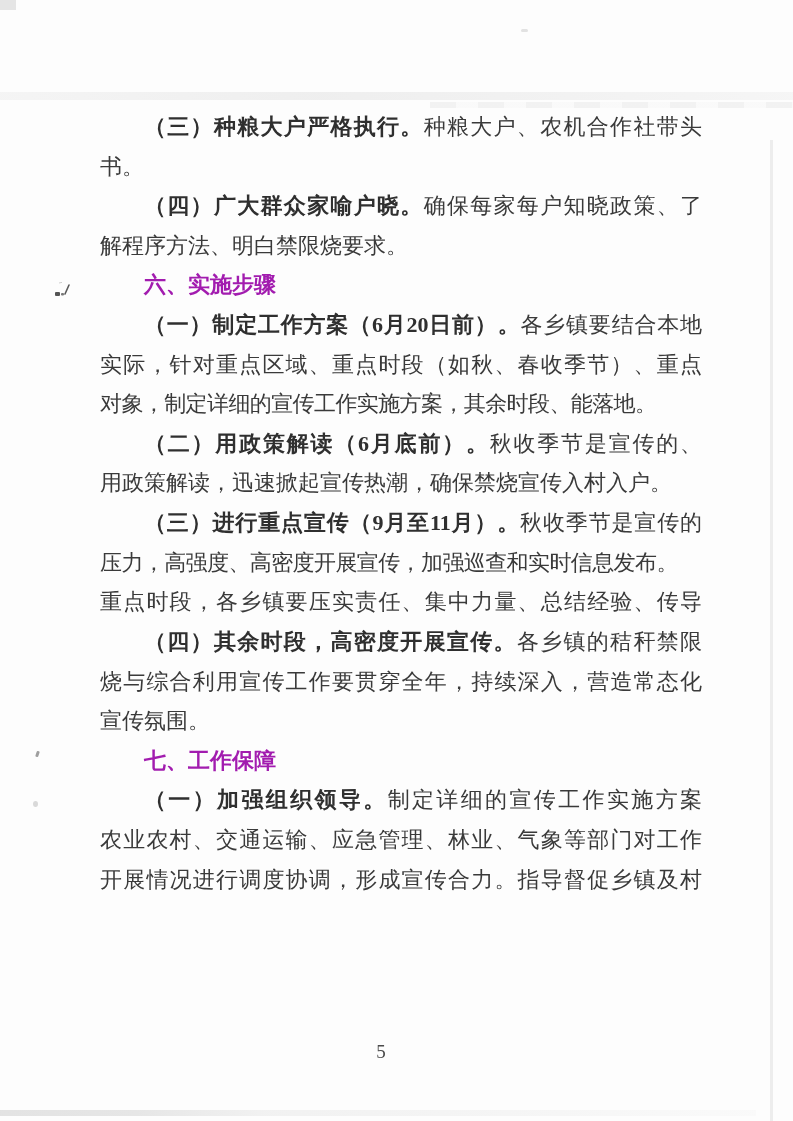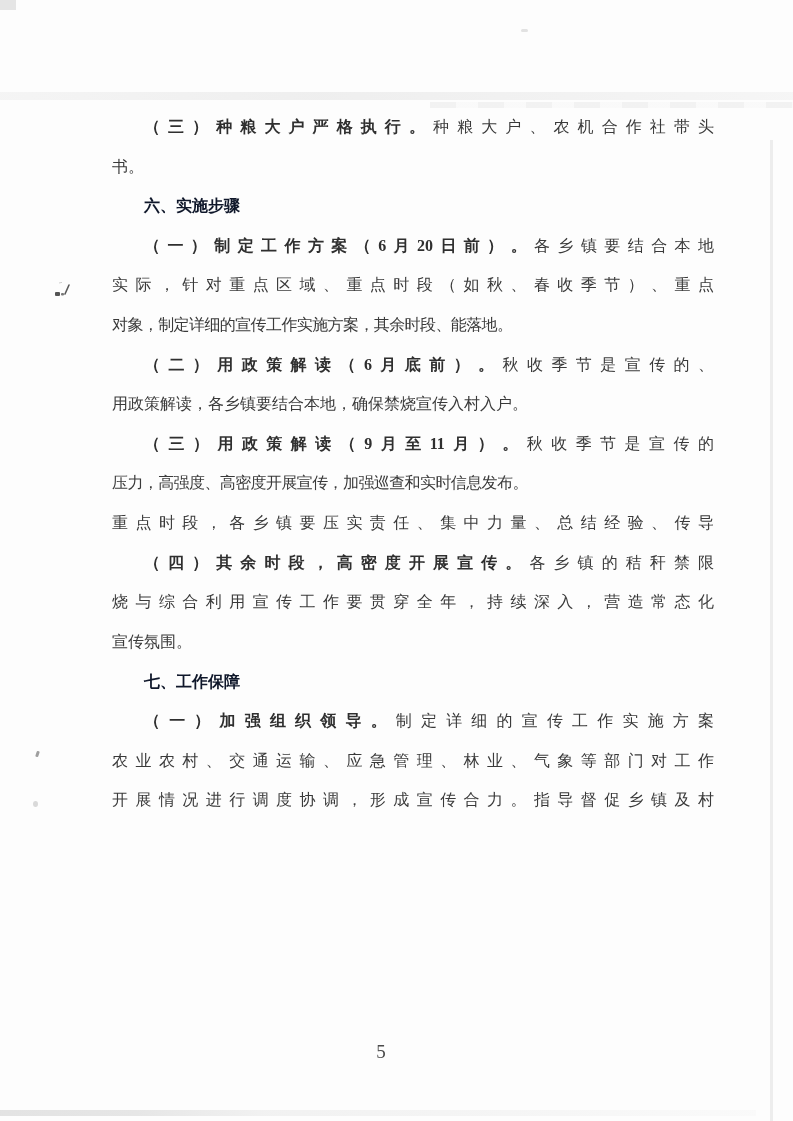--- a/index.html
+++ b/index.html
@@ -11,40 +11,40 @@
     font-family: "Liberation Serif", "DejaVu Serif", serif;
   }
   .page {
     position: absolute; left: 0; top: 0;
     width: 793px; height: 1121px;
     background: #fdfdfd;
   }
   
   .content {
     position: absolute;
-    left: 112px; top: 107px;
+    left: 100px; top: 107px;
     width: 602px;
     color: var(--ink, #3a3a3a);
-    font-size: 16px;
+    font-size: 22px;
   }
   .para { margin: 0; }
   .line {
     height: 39.62px;
     line-height: 39.62px;
     text-align: justify;
     white-space: nowrap;
   }
   .line.j { text-align-last: justify; }
   .line.indent { text-indent: 2em; }
   .line.tight { letter-spacing: -0.6px; }
   .seg { font-weight: normal; }
   .seg.bold { font-weight: bold; color: #2f2f2f; }
   .heading .seg.bold {
     font-family: Liberation Mono, monospace;
-    color: #0f172a;
+    color: #a21caf;
   }
   
   .page-number {
     position: absolute;
     left: 340px; top: 1040px;
     width: 82px; height: 24px;
     text-align: center;
     font-size: 19px;
     line-height: 24px;
     color: #4a4a4a;
@@ -121,34 +121,38 @@
   <div class="art art-tick1"></div>
   <div class="art art-tick2"></div>
   <div class="art art-bottom"></div>
   <div class="art art-right"></div>
 
   <div class="content">
       <div class="para">
         <div class="line indent j"><span class="seg bold">（三）种粮大户严格执行。</span><span class="seg">种粮大户、农机合作社带头</span></div>
         <div class="line"><span class="seg">书。</span></div>
       </div>
+      <div class="para">
+        <div class="line indent j"><span class="seg bold">（四）广大群众家喻户晓。</span><span class="seg">确保每家每户知晓政策、了</span></div>
+        <div class="line"><span class="seg">解程序方法、明白禁限烧要求。</span></div>
+      </div>
       <div class="para heading">
         <div class="line indent"><span class="seg bold">六、实施步骤</span></div>
       </div>
       <div class="para">
         <div class="line indent j"><span class="seg bold">（一）制定工作方案（6月20日前）。</span><span class="seg">各乡镇要结合本地</span></div>
         <div class="line j"><span class="seg">实际，针对重点区域、重点时段（如秋、春收季节）、重点</span></div>
         <div class="line tight"><span class="seg">对象，制定详细的宣传工作实施方案，其余时段、能落地。</span></div>
       </div>
       <div class="para">
         <div class="line indent j"><span class="seg bold">（二）用政策解读（6月底前）。</span><span class="seg">秋收季节是宣传的、</span></div>
-        <div class="line"><span class="seg">用政策解读，各乡镇要结合本地，确保禁烧宣传入村入户。</span></div>
+        <div class="line"><span class="seg">用政策解读，迅速掀起宣传热潮，确保禁烧宣传入村入户。</span></div>
       </div>
       <div class="para">
-        <div class="line indent j"><span class="seg bold">（三）用政策解读（9月至11月）。</span><span class="seg">秋收季节是宣传的</span></div>
+        <div class="line indent j"><span class="seg bold">（三）进行重点宣传（9月至11月）。</span><span class="seg">秋收季节是宣传的</span></div>
         <div class="line tight"><span class="seg">压力，高强度、高密度开展宣传，加强巡查和实时信息发布。</span></div>
         <div class="line j"><span class="seg">重点时段，各乡镇要压实责任、集中力量、总结经验、传导</span></div>
       </div>
       <div class="para">
         <div class="line indent j"><span class="seg bold">（四）其余时段，高密度开展宣传。</span><span class="seg">各乡镇的秸秆禁限</span></div>
         <div class="line j"><span class="seg">烧与综合利用宣传工作要贯穿全年，持续深入，营造常态化</span></div>
         <div class="line"><span class="seg">宣传氛围。</span></div>
       </div>
       <div class="para heading">
         <div class="line indent"><span class="seg bold">七、工作保障</span></div>

